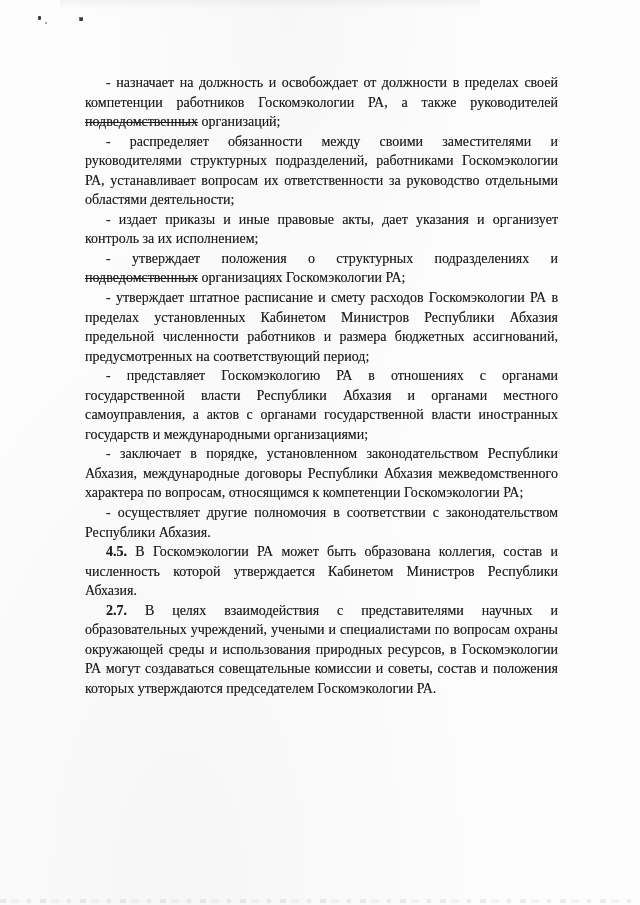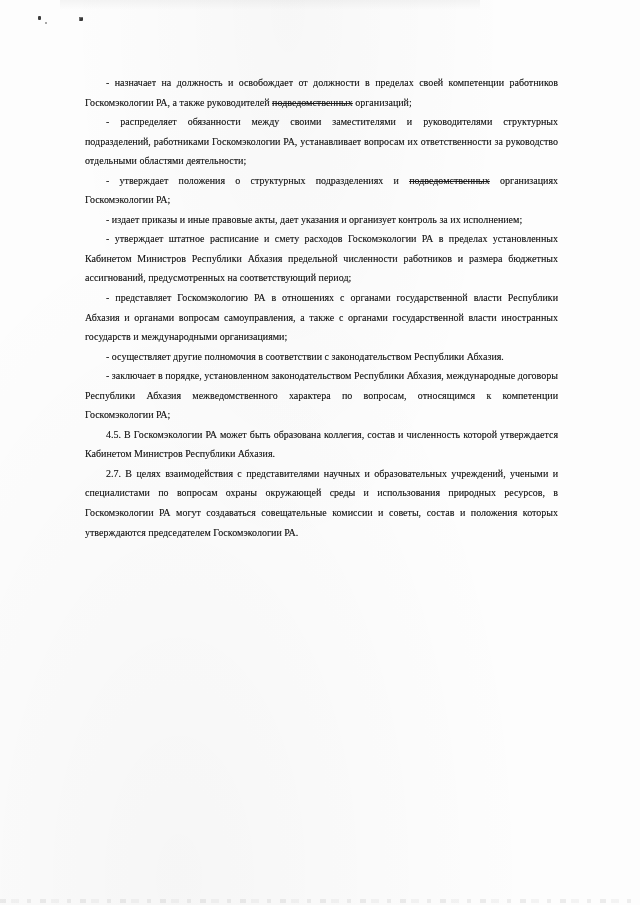--- a/index.html
+++ b/index.html
@@ -17,35 +17,35 @@
       radial-gradient(ellipse at 45% 1%, rgba(0,0,0,0.022), transparent 45%),
       #fdfdfd;
     font-family: "Liberation Serif", "DejaVu Serif", serif;
   }
   .doc {
     position: absolute;
     left: 85px;
     top: 73px;
     width: 473px;
     color: #1f1f1f;
-    font-size: 10px;
+    font-size: 14px;
     line-height: 19.55px;
     text-align: justify;
     text-shadow: 0 0 0.5px rgba(30,30,30,0.55);
   }
   .doc p {
     margin: 0;
     text-indent: 21px;
   }
   .strike {
     text-decoration: line-through;
     text-decoration-thickness: 1.2px;
   }
   .b {
-    font-weight: 400;
+    font-weight: 700;
   }
   
   .speck {
     position: absolute;
     border-radius: 1px;
   }
   .speck.s1 { left: 38px; top: 16px; width: 3px; height: 4px; background: #3d3d3d; }
   .speck.s2 { left: 45px; top: 22px; width: 2px; height: 2px; background: #8a8a8a; }
   .speck.s3 { left: 79px; top: 17px; width: 4px; height: 4px; background: #383838; box-shadow: inset 1px 1px 0 #6f6f6f; }
   
@@ -79,24 +79,24 @@
 <div class="page">
 
   <div class="speck s1"></div>
   <div class="speck s2"></div>
   <div class="speck s3"></div>
   <div class="edge-noise-top"></div>
 
   <main class="doc">
     <p><span>- назначает на должность и освобождает от должности в пределах своей компетенции работников Госкомэкологии РА, а также руководителей </span><span class="strike">подведомственных</span><span> организаций;</span></p>
     <p><span>- распределяет обязанности между своими заместителями и руководителями структурных подразделений, работниками Госкомэкологии РА, устанавливает вопросам их ответственности за руководство отдельными областями деятельности;</span></p>
+    <p><span>- издает приказы и иные правовые акты, дает указания и организует контроль за их исполнением;</span></p>
     <p><span>- утверждает положения о структурных подразделениях и </span><span class="strike">подведомственных</span><span> организациях Госкомэкологии РА;</span></p>
-    <p><span>- издает приказы и иные правовые акты, дает указания и организует контроль за их исполнением;</span></p>
     <p><span>- утверждает штатное расписание и смету расходов Госкомэкологии РА в пределах установленных Кабинетом Министров Республики Абхазия предельной численности работников и размера бюджетных ассигнований, предусмотренных на соответствующий период;</span></p>
-    <p><span>- представляет Госкомэкологию РА в отношениях с органами государственной власти Республики Абхазия и органами вопросам самоуправления, а также с органами государственной власти иностранных государств и международными организациями;</span></p>
+    <p><span>- представляет Госкомэкологию РА в отношениях с органами государственной власти Республики Абхазия и органами местного самоуправления, а актов с органами государственной власти иностранных государств и международными организациями;</span></p>
+    <p><span>- заключает в порядке, установленном законодательством Республики Абхазия, международные договоры Республики Абхазия межведомственного характера по вопросам, относящимся к компетенции Госкомэкологии РА;</span></p>
     <p><span>- осуществляет другие полномочия в соответствии с законодательством Республики Абхазия.</span></p>
-    <p><span>- заключает в порядке, установленном законодательством Республики Абхазия, международные договоры Республики Абхазия межведомственного характера по вопросам, относящимся к компетенции Госкомэкологии РА;</span></p>
     <p><span class="b">4.5.</span><span> В Госкомэкологии РА может быть образована коллегия, состав и численность которой утверждается Кабинетом Министров Республики Абхазия.</span></p>
     <p><span class="b">2.7.</span><span> В целях взаимодействия с представителями научных и образовательных учреждений, учеными и специалистами по вопросам охраны окружающей среды и использования природных ресурсов, в Госкомэкологии РА могут создаваться совещательные комиссии и советы, состав и положения которых утверждаются председателем Госкомэкологии РА.</span></p>
   </main>
 
   <div class="edge-noise-bottom"></div>
 </div>
 
 </body></html>

